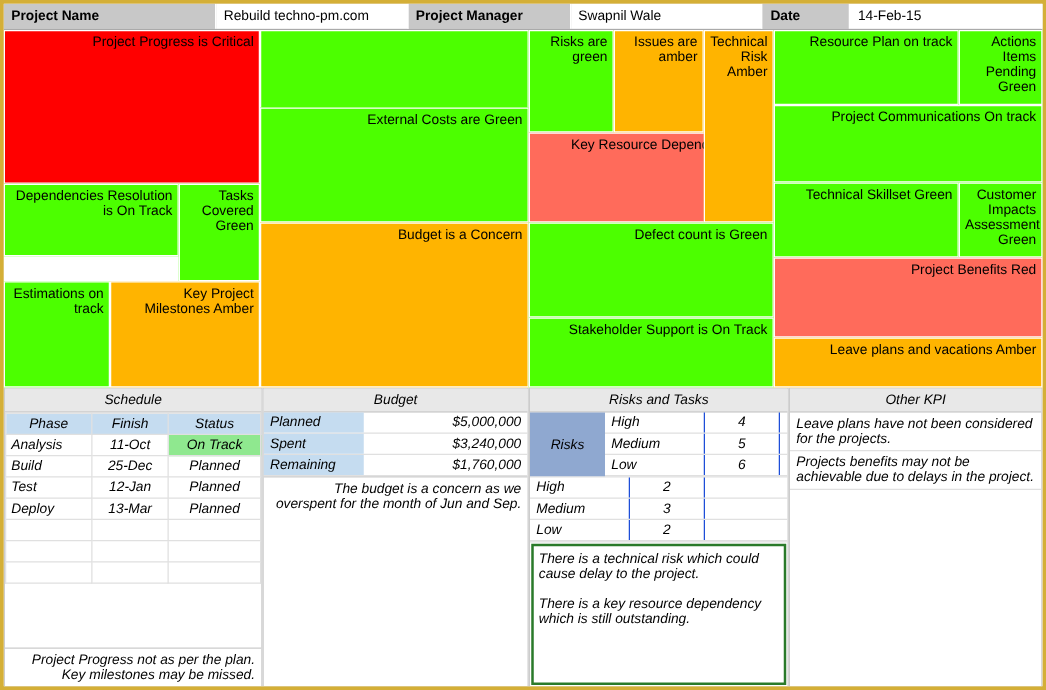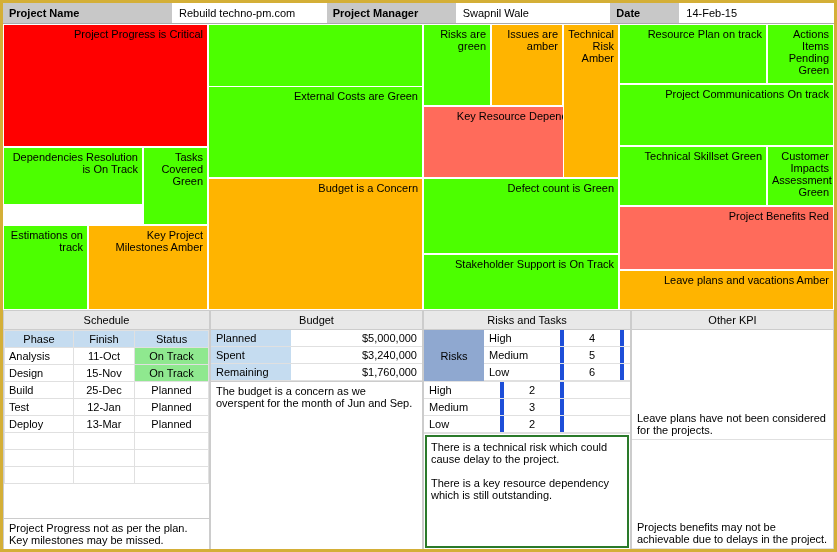--- a/index.html
+++ b/index.html
@@ -7,41 +7,41 @@
 .header { display: flex; background: #ccc; border-bottom: 1px solid #aaa; }
 .header > div { padding: 4px 6px; border-right: 1px solid #fff; }
 .header .lbl { background: #c8c8c8; font-weight: bold; }
 .header .val { background: #fff; flex: 1; }
 .treemap { height: 286px; position: relative; background: #fff; }
 .tile { position: absolute; border: 1px solid #fff; padding: 3px 4px; color: #000; overflow: hidden; font-size: 11px; text-align: right; }
 .red { background: #FF0000; }
 .green { background: #4CFF00; }
 .amber { background: #FFB400; }
 .salmon { background: #FF6B5B; }
-.bottom { display: flex; height: 240px; }
+.bottom { display: flex; height: 240px; font-style: italic; }
 .section { border: 1px solid #ccc; display: flex; flex-direction: column; }
 .sec-hdr { background: #e8e8e8; text-align: center; padding: 3px; font-weight: normal; border-bottom: 1px solid #ccc; }
 .sched { width: 207px; }
 .budget { width: 213px; }
 .risks { width: 208px; }
-.kpi { width: 203px; justify-content: space-between; }
+.kpi { width: 203px; }
 table { width: 100%; border-collapse: collapse; font-size: 11px; }
 td, th { border: 1px solid #e0e0e0; padding: 2px 4px; text-align: center; font-weight: normal; }
 .thd { background: #C5DCF0; margin-top: 16px; }
 .ontrack { background: #8FE88F; }
-.note { padding: 3px 5px; font-size: 11px; text-align: left; border-top: 1px solid #ccc; }
+.note { padding: 3px 5px; font-size: 11px; text-align: right; border-top: 1px solid #ccc; }
 .budrow { display: flex; border-bottom: 1px solid #e0e0e0; }
 .budrow > div { padding: 2px 5px; }
 .budlbl { width: 80px; background: #C5DCF0; }
 .budval { flex: 1; text-align: right; padding-right: 8px; }
 .ri-row { display: flex; border-bottom: 1px solid #e0e0e0; }
 .ri-cat { width: 60px; background: #8FA8D0; display: flex; align-items: center; justify-content: center; }
 .ri-rows { flex: 1; }
 .ri-line { display: flex; border-bottom: 1px solid #e0e0e0; }
-.ri-line > div { padding: 2px 5px; border-right: 4px solid #1d4ed8; }
+.ri-line > div { padding: 2px 5px; border-right: 1px solid #1d4ed8; }
 .ri-lev { width: 80px; }
 .ri-cnt { width: 60px; text-align: center; }
 .ri-note { border: 2px solid #2a7a2a; padding: 4px; margin: 1px; font-size: 11px; flex: 1; }
 .kpi-note { padding: 3px 5px; border-bottom: 1px solid #e0e0e0; }
 </style>
 </head>
 <body>
 
 <div class="header">
   <div class="lbl" style="width:170px">Project Name</div>
@@ -85,25 +85,20 @@
           <tr>
             <th class="thd">Phase</th>
             <th class="thd">Finish</th>
             <th class="thd">Status</th>
           </tr>
       </tbody>
         <tbody id="sched-body">
           <tr>
             <td style="text-align:left">Analysis</td>
             <td>11-Oct</td>
-            <td class="ontrack">On Track</td>
-          </tr>
-          <tr>
-            <td style="text-align:left">Design</td>
-            <td>15-Nov</td>
             <td class="ontrack">On Track</td>
           </tr>
           <tr>
             <td style="text-align:left">Build</td>
             <td>25-Dec</td>
             <td class="">Planned</td>
           </tr>
           <tr>
             <td style="text-align:left">Test</td>
             <td>12-Jan</td>

